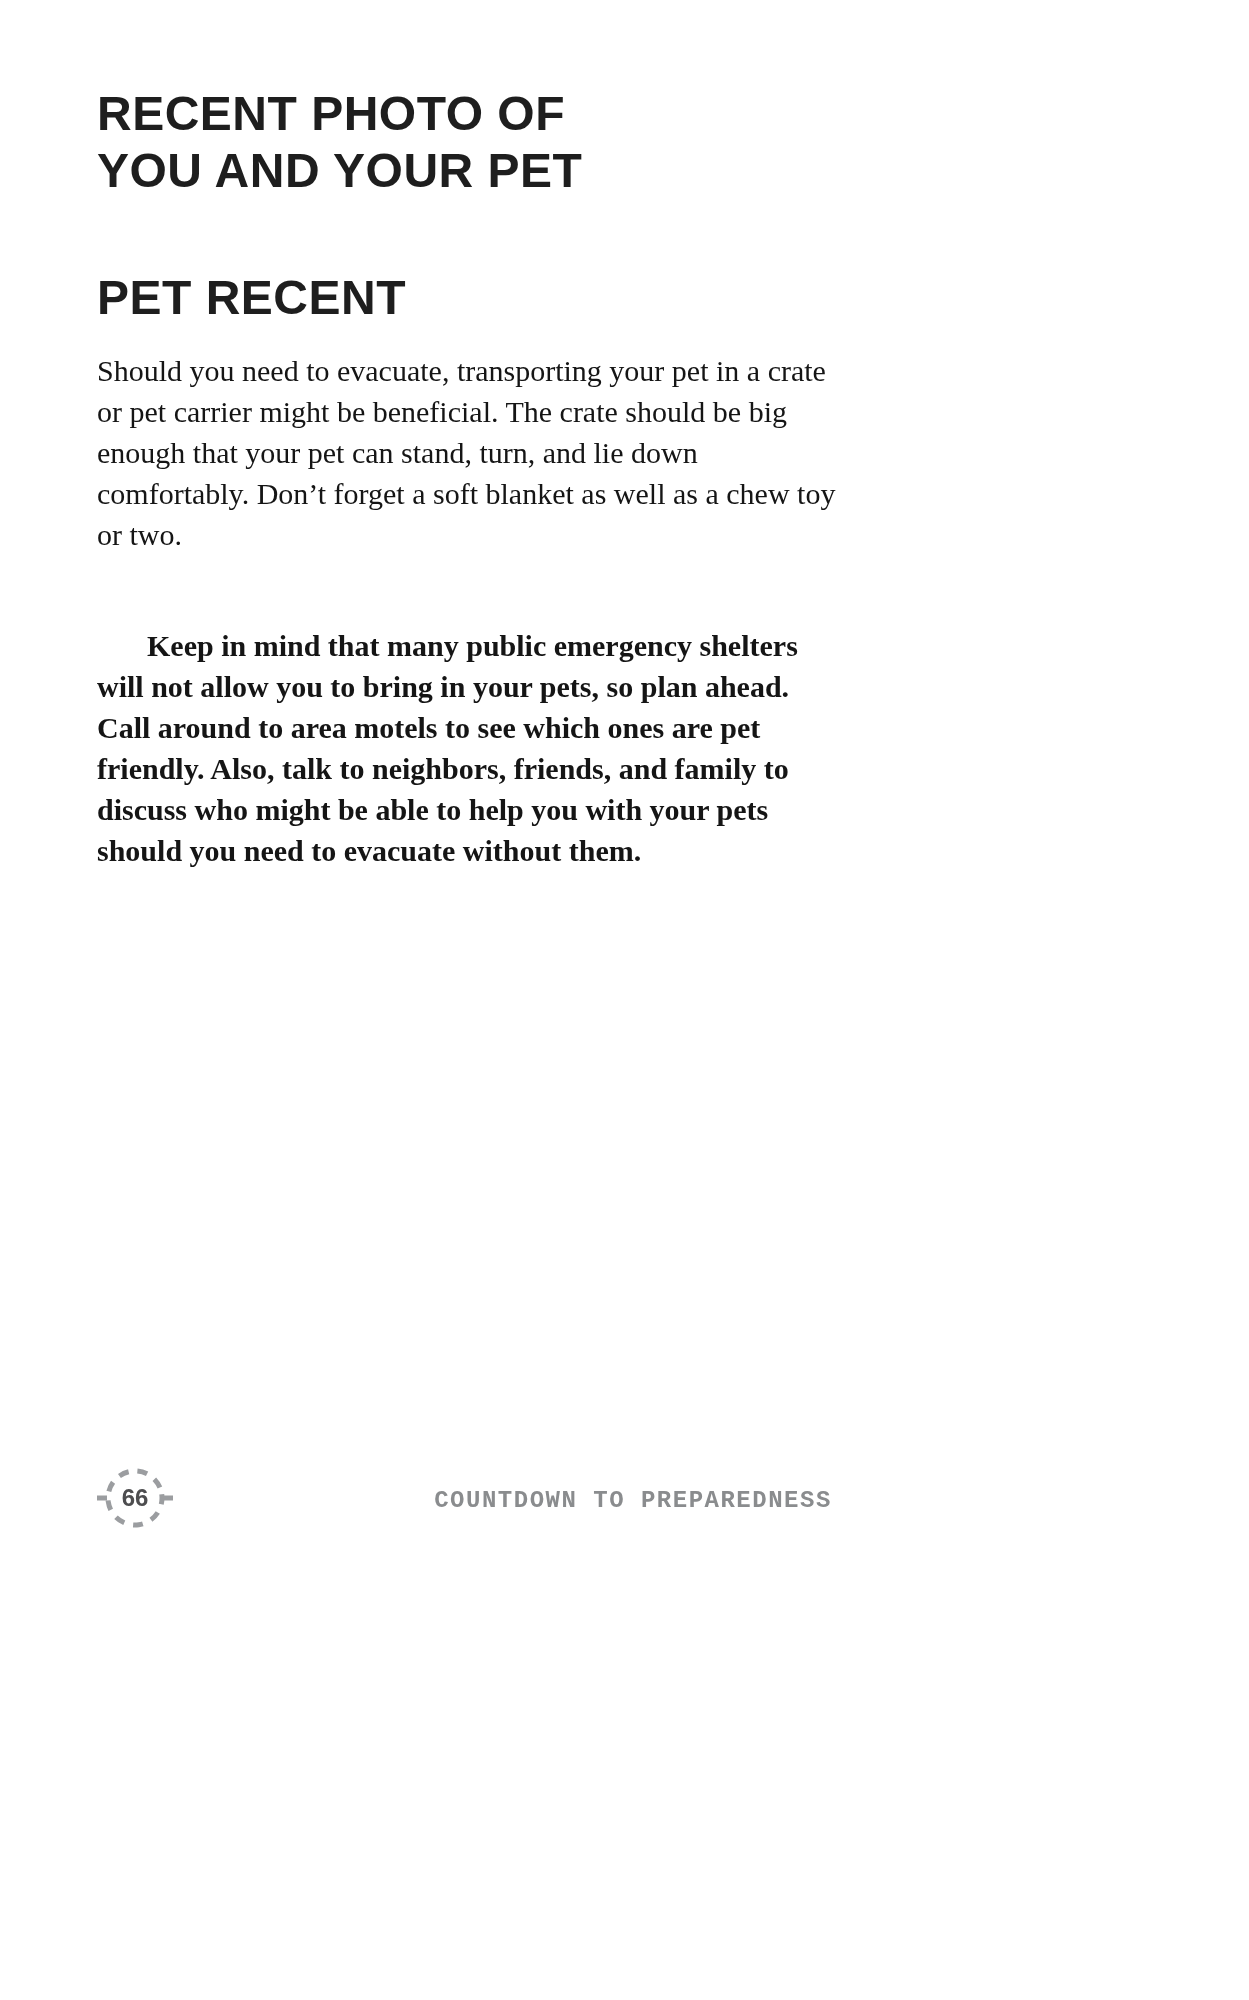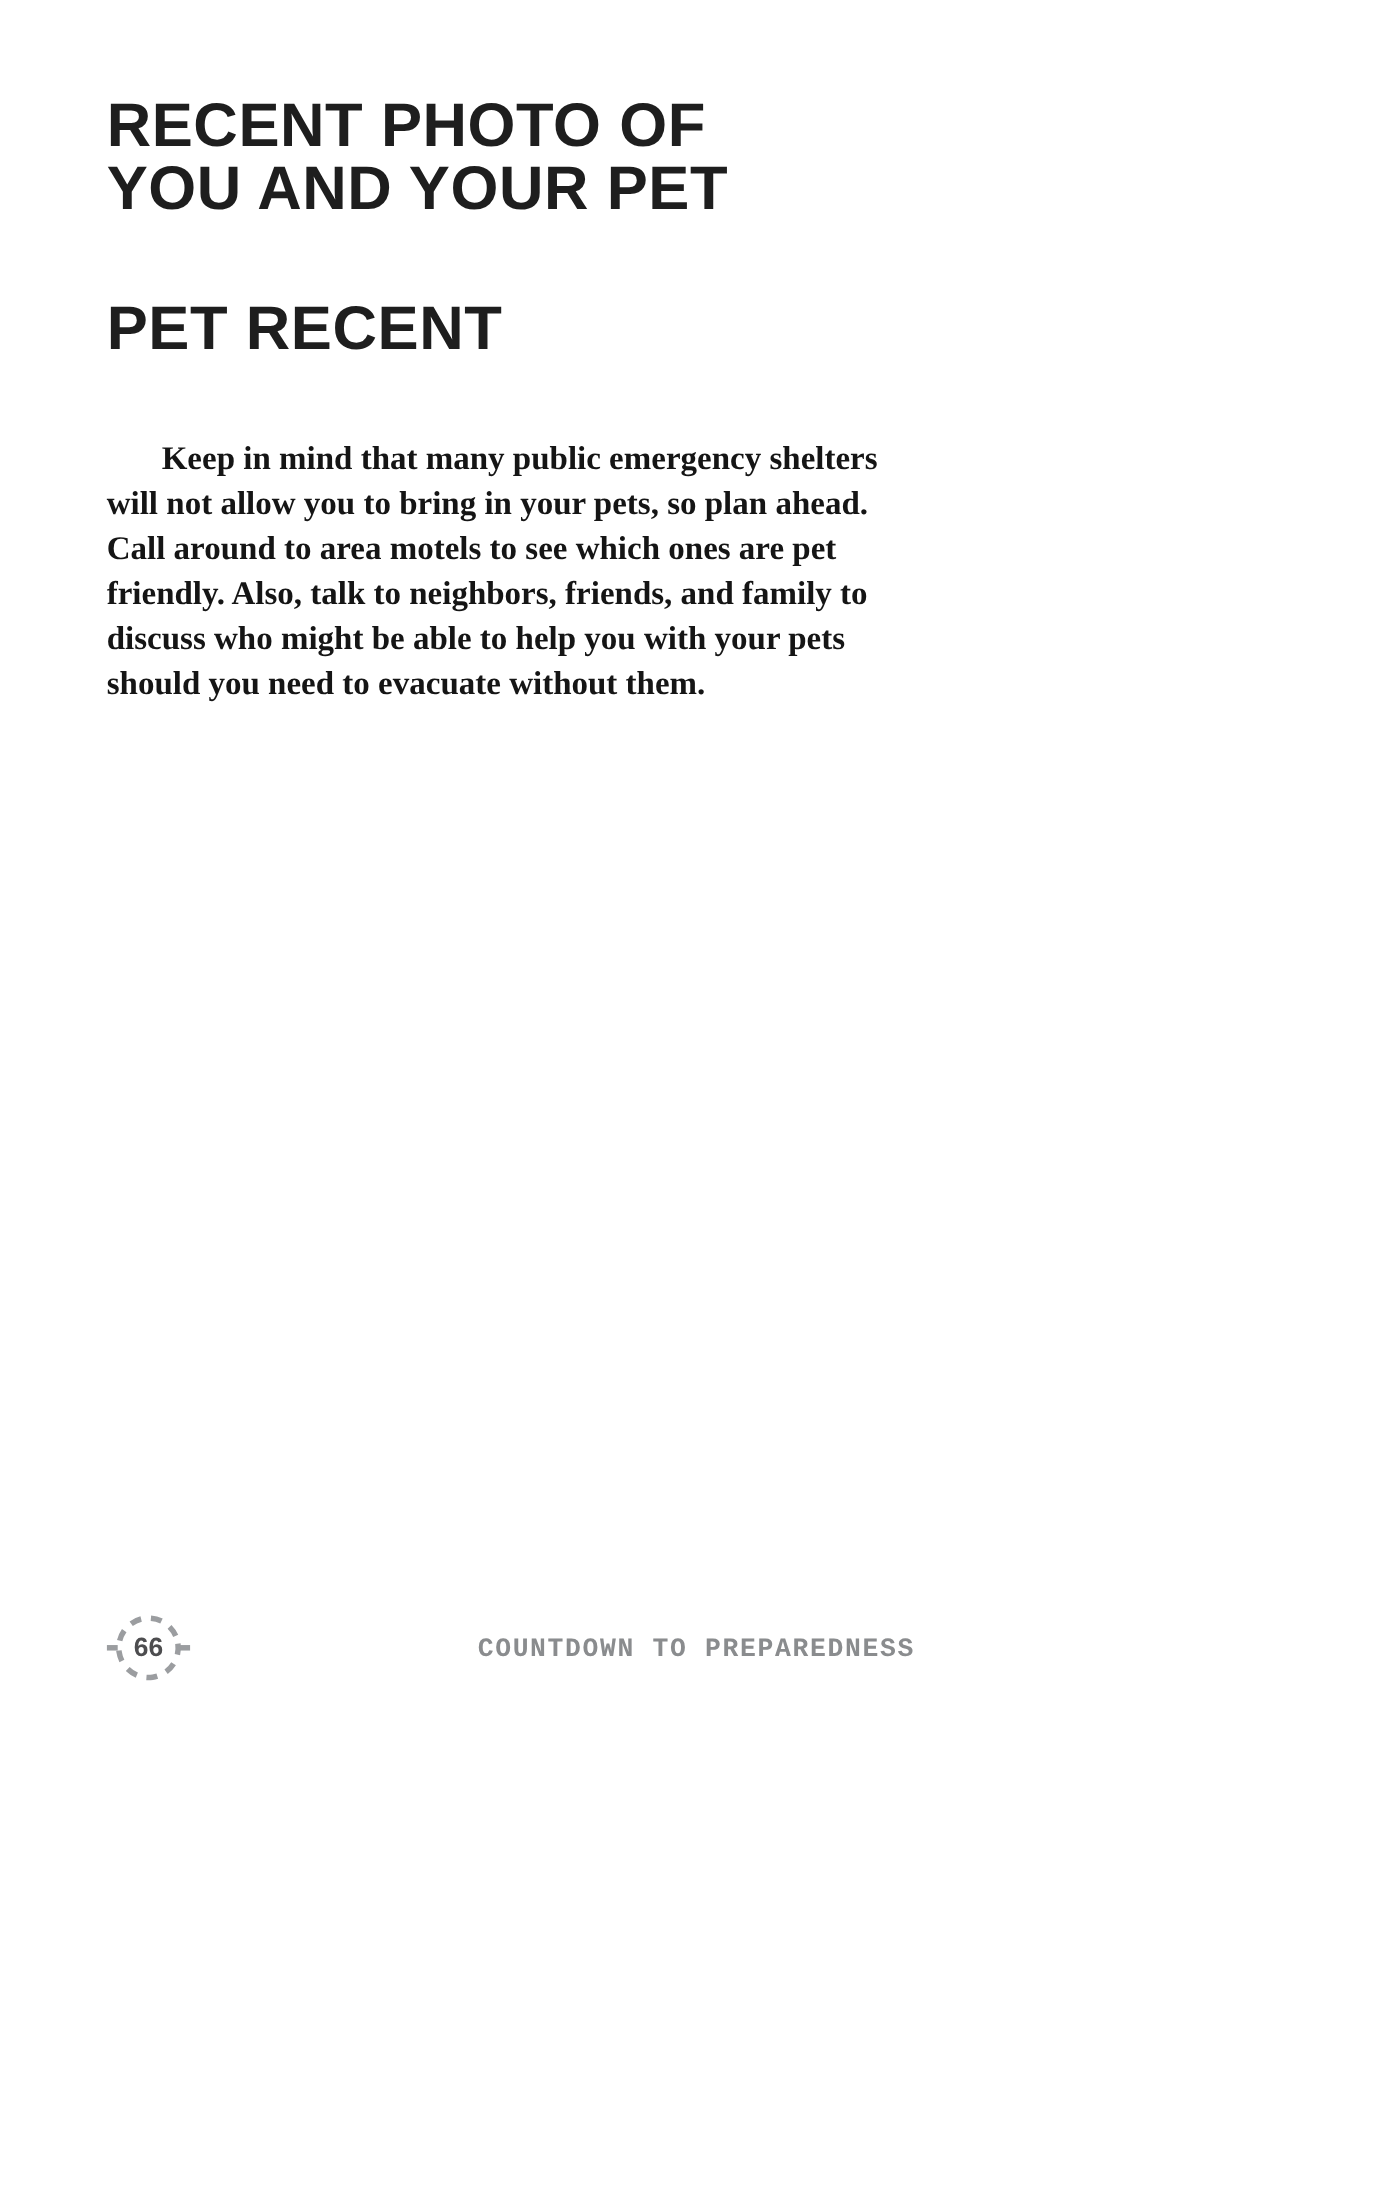--- a/index.html
+++ b/index.html
@@ -18,21 +18,21 @@
   }
   .content {
     padding: 85px 97px 0 97px;
     max-width: 755px;
   }
   .section { margin: 0 0 62px 0; }
   .section + .section { margin-top: 70px; }
   .section-heading {
     font-family: "Liberation Sans", sans-serif;
     font-weight: 700;
-    font-size: 56px;
+    font-size: 48px;
     line-height: 57px;
     letter-spacing: 0.5px;
     color: #1e1e1e;
     margin: 0 0 24px 0;
     white-space: pre-line;
     transform-origin: left center;
   }
   .body-para {
     font-size: 30px;
     line-height: 41px;
@@ -93,20 +93,21 @@
 
   <div class="content">
 
     <section class="section">
       <h2 class="section-heading">RECENT PHOTO OF
 YOU AND YOUR PET</h2>
     </section>
 
     <section class="section">
       <h2 class="section-heading">PET RECENT</h2>
+      <p class="body-para">Should you need to evacuate, transporting your pet in a crate or pet carrier might be beneficial. The crate should be big enough that your pet can stand, turn, and lie down comfortably. Don’t forget a soft blanket as well as a chew toy or two.</p>
     </section>
 
     <section class="section">
       <p class="body-para indent">Keep in mind that many public emergency shelters will not allow you to bring in your pets, so plan ahead. Call around to area motels to see which ones are pet friendly. Also, talk to neighbors, friends, and family to discuss who might be able to help you with your pets should you need to evacuate without them.</p>
     </section>
 
   </div>
 
   <div class="footer">
 

